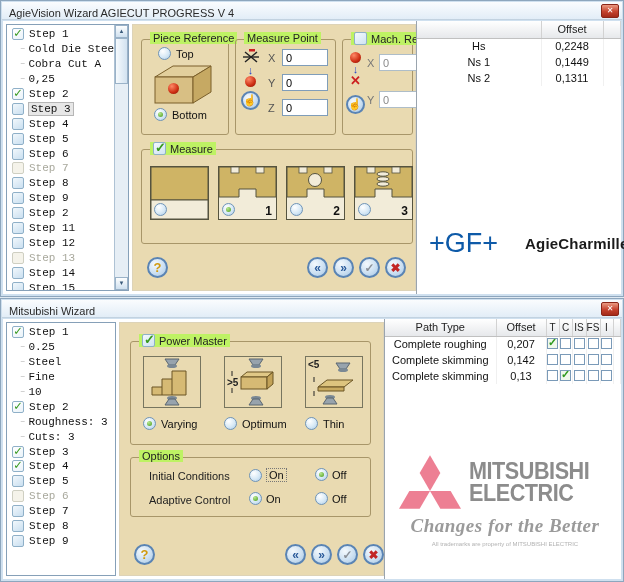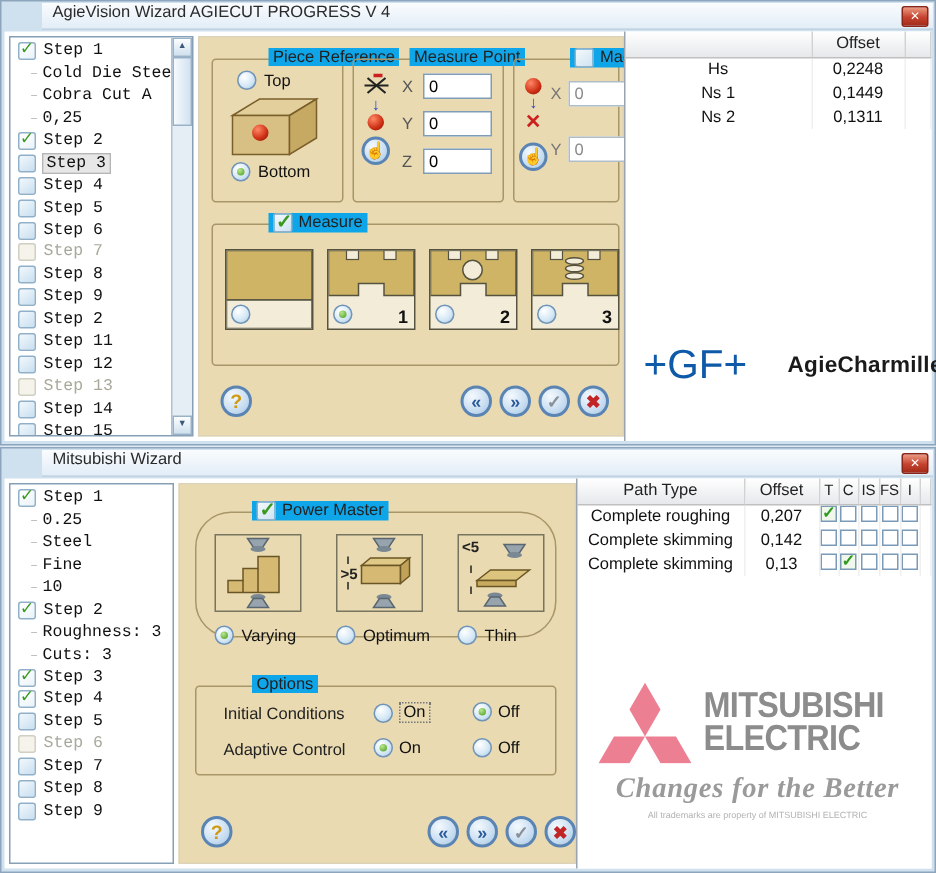--- a/index.html
+++ b/index.html
@@ -4,21 +4,21 @@
 <style>
   * { box-sizing:border-box; margin:0; padding:0; }
   html,body { width:624px; height:582px; }
   body { position:relative; font-family:"Liberation Sans",sans-serif; font-size:11px; color:#111; background:#dfe9f2; overflow:hidden; }
 
   .window { position:absolute; left:0; width:624px; background:#cfe0ef; border:1px solid #8da6bd; }
   #win-top { top:0; height:297px; }
   #win-bot { top:298px; height:284px; }
   .titlebar { position:absolute; top:1px; left:1px; right:1px; height:18px;
     background:linear-gradient(#fafcfe,#e2edf7); border-bottom:1px solid #c2d2e0;
-    display:flex; align-items:flex-start; padding:0 7px;margin-left:26px; }
+    display:flex; align-items:flex-end; padding:0 7px; }
   .title { color:#2a2a2a; }
   .closebtn { position:absolute; top:2px; right:3px; width:18px; height:14px; border-radius:2px;
     background:linear-gradient(#eb9a82,#c5422e 55%,#a32a1a); border:1px solid #8a2518;
     color:#fff; font-size:8px; line-height:12px; text-align:center; }
   .winbody { position:absolute; top:20px; left:2px; right:2px; bottom:2px; background:#fff; }
 
   
   .treepane { position:absolute; left:3px; top:3px; bottom:3px; background:#fff; border:1px solid #86a0b8; overflow:hidden; padding-top:2px; }
   #win-top .treepane { width:123px; }
   #win-bot .treepane { width:110px; }
@@ -39,21 +39,21 @@
   .sbar-btn.up { top:0; } .sbar-btn.down { bottom:0; }
   .sbar-thumb { position:absolute; left:0; right:0; top:13px; height:46px;
     background:linear-gradient(90deg,#f6fafd,#d2e2f0); border:1px solid #9ab2c8; }
 
   
   .tanpanel { position:absolute; top:3px; bottom:3px; background:#e9dab1; border:1px solid #ddd3b8; }
   #win-top .tanpanel { left:129px; width:284px; }
   #win-bot .tanpanel { left:116px; width:265px; }
 
   .grp { position:absolute; border:1px solid #a89669; border-radius:3px; }
-  .leg { position:absolute; top:-8px; left:8px; background:#0ea5e9; padding:0 3px; display:flex; align-items:flex-start; gap:4px; color:#222; white-space:nowrap;margin-left:29px; }
+  .leg { position:absolute; top:-8px; left:8px; background:#bef264; padding:0 3px; display:flex; align-items:center; gap:4px; color:#222; white-space:nowrap; }
 
   .radio { width:13px; height:13px; min-width:13px; border-radius:50%; border:1px solid #6f94b8;
     background:radial-gradient(circle at 35% 30%, #ffffff, #d7e9f6 55%, #abcbe6); position:relative; display:inline-block; }
   .radio.sel::after { content:""; position:absolute; left:3px; top:3px; width:5px; height:5px; border-radius:50%;
     background:radial-gradient(circle at 35% 30%, #b8e890, #4a9a1a); }
 
   .cb { width:13px; height:13px; min-width:13px; border:1px solid #8fb0c8; border-radius:2px;
     background:linear-gradient(145deg,#f4f9fc,#cfe3f2); position:relative; }
   .cb.on::after { content:"✓"; position:absolute; left:1px; top:-3px; font-size:13px; font-weight:bold; color:#38991e; }
 
@@ -450,21 +450,21 @@
           <span class="tlabel">Step 8</span>
         </div>
       <div class="trow">
           <span class="tcb"></span>
           <span class="tlabel">Step 9</span>
         </div>
     </div>
 
     <div class="tanpanel">
 
-      <div class="grp" style="left:10px; top:18px; width:241px; height:84px;border-radius:24px;">
+      <div class="grp" style="left:10px; top:18px; width:241px; height:104px;">
         <div class="leg">
           <span class="cb on"></span>
           <span>Power Master</span>
         </div>
         <div class="ptrow">
           <div class="popt">
             <div class="ptile">
               <svg width="56" height="50" viewBox="0 0 56 50">
                 <path d="M21 2 h14 l-4 6 h-6 z" fill="#97a3ad" stroke="#5a6670"></path>
                 <ellipse cx="28" cy="9" rx="5" ry="2" fill="#7a8894"></ellipse>

